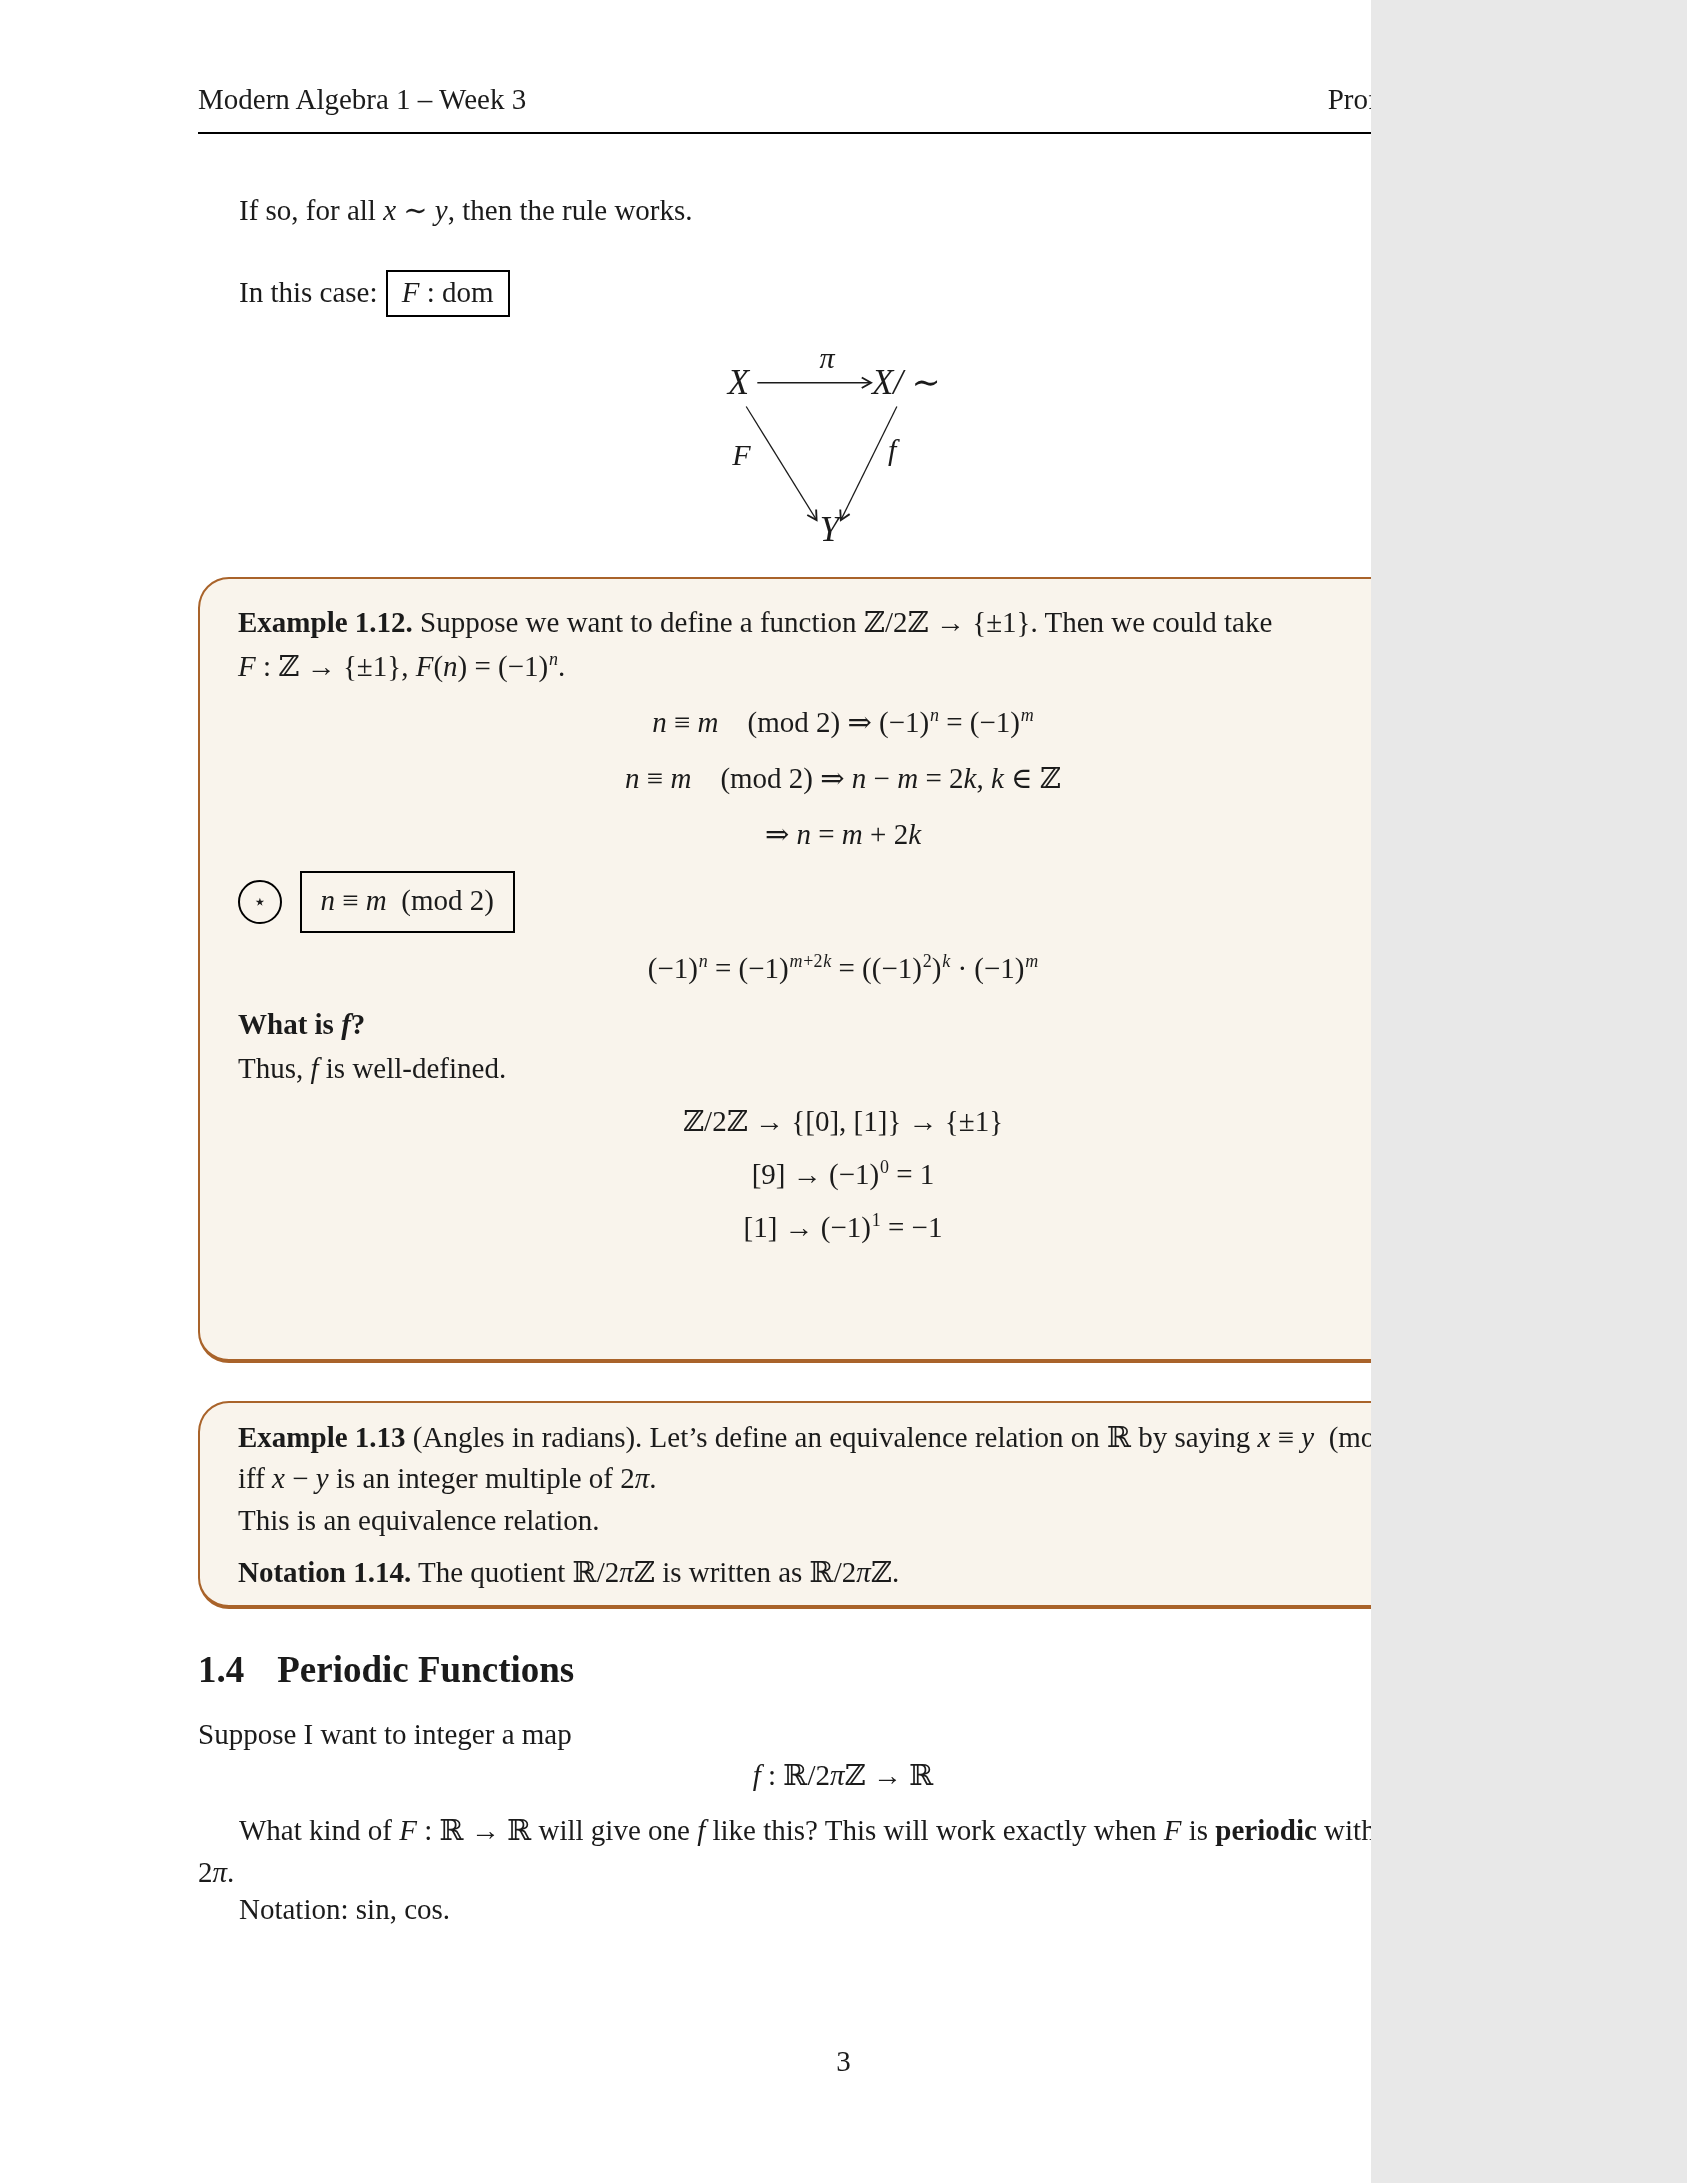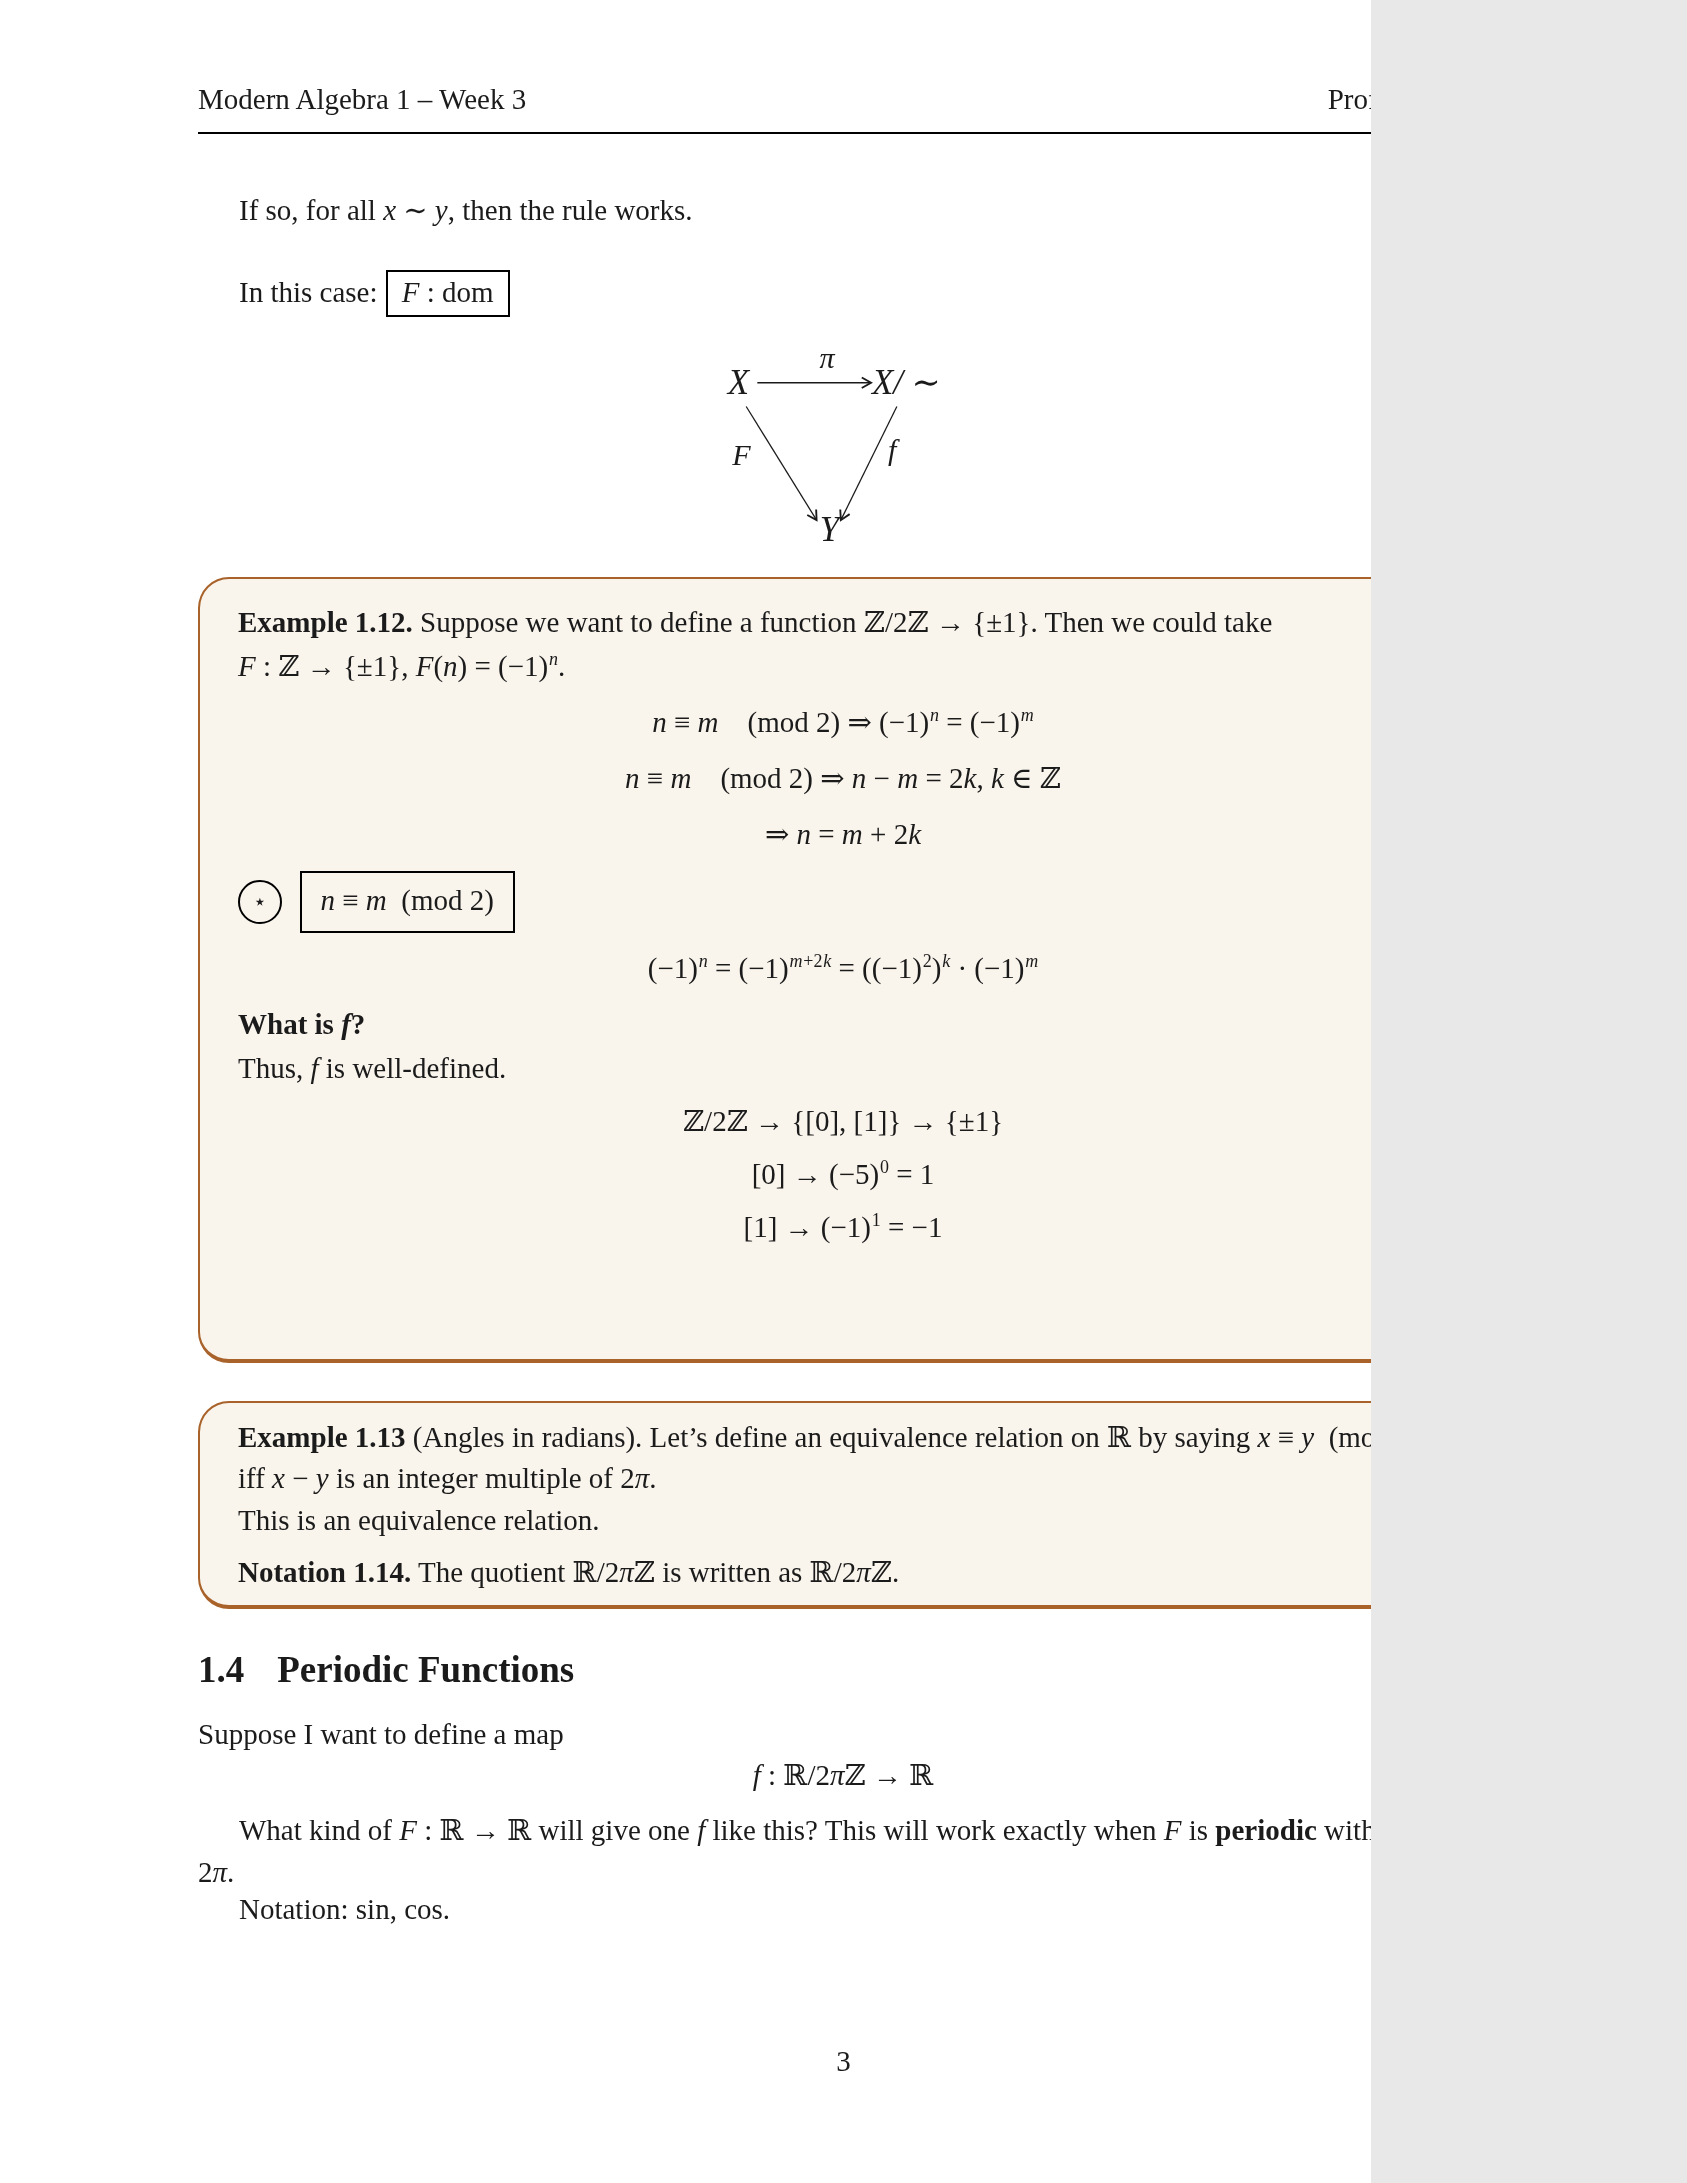--- a/index.html
+++ b/index.html
@@ -132,35 +132,35 @@
     <div class="star-line">
       <span class="star-circle">
           <span>⋆</span>
         </span>
       <span class="eq-box"><span class="tk-i">n</span><span class="tk-r"> ≡ </span><span class="tk-i">m</span><span class="tk-r"> (mod 2)</span></span>
     </div>
     <div class="disp"><span class="tk-r">(−1)</span><sup class="tk-sup">n</sup><span class="tk-r"> = (−1)</span><sup class="tk-sup">m</sup><sup class="tk-supr">+2</sup><sup class="tk-sup">k</sup><span class="tk-r"> = ((−1)</span><sup class="tk-supr">2</sup><span class="tk-r">)</span><sup class="tk-sup">k</sup><span class="tk-r"> · (−1)</span><sup class="tk-sup">m</sup></div>
     <div><span class="tk-b">What is </span><span class="tk-bi">f</span><span class="tk-b">?</span></div>
     <div><span class="tk-r">Thus, </span><span class="tk-i">f</span><span class="tk-r"> is well-defined.</span></div>
     <div class="disp-tight"><span class="tk-r">ℤ/2ℤ → {[0], [1]} → {±1}</span></div>
-    <div class="disp-tight"><span class="tk-r">[0] → (−5)</span><sup class="tk-supr">0</sup><span class="tk-r"> = 1</span></div>
+    <div class="disp-tight"><span class="tk-r">[9] → (−1)</span><sup class="tk-supr">0</sup><span class="tk-r"> = 1</span></div>
     <div class="disp-tight"><span class="tk-r">[1] → (−1)</span><sup class="tk-supr">1</sup><span class="tk-r"> = −1</span></div>
   </div>
 
   <div class="abs ex-box box-113">
     <div><span class="tk-b">Example 1.13</span><span class="tk-r"> (Angles in radians).</span><span class="tk-r"> Let’s define an equivalence relation on ℝ by saying </span><span class="tk-i">x</span><span class="tk-r"> ≡ </span><span class="tk-i">y</span><span class="tk-r"> (mod 2</span><span class="tk-i">π</span><span class="tk-r">) iff </span><span class="tk-i">x</span><span class="tk-r"> − </span><span class="tk-i">y</span><span class="tk-r"> is an integer multiple of 2</span><span class="tk-i">π</span><span class="tk-r">.</span></div>
     <div><span class="tk-r">This is an equivalence relation.</span></div>
     <div class="notation-para"><span class="tk-b">Notation 1.14.</span><span class="tk-r"> The quotient ℝ/2</span><span class="tk-i">π</span><span class="tk-r">ℤ is written as ℝ/2</span><span class="tk-i">π</span><span class="tk-r">ℤ.</span></div>
   </div>
 
   <div class="abs sec">
     <span class="sec-num">1.4</span><span>Periodic Functions</span>
   </div>
 
-  <div class="abs col" style="top:1718px;"><span class="tk-r">Suppose I want to define a map</span></div>
+  <div class="abs col" style="top:1718px;"><span class="tk-r">Suppose I want to integer a map</span></div>
 
   <div class="abs eq-display" style="top:1758px;"><span class="tk-i">f</span><span class="tk-r"> : ℝ/2</span><span class="tk-i">π</span><span class="tk-r">ℤ → ℝ</span></div>
 
   <div class="abs col indent line-ht" style="top:1809px;"><span class="tk-r">What kind of </span><span class="tk-i">F</span><span class="tk-r"> : ℝ → ℝ will give one </span><span class="tk-i">f</span><span class="tk-r"> like this? This will work exactly when </span><span class="tk-i">F</span><span class="tk-r"> is </span><span class="tk-b">periodic</span><span class="tk-r"> with period 2</span><span class="tk-i">π</span><span class="tk-r">.</span></div>
 
   <div class="abs col indent" style="top:1893px;"><span class="tk-r">Notation: sin, cos.</span></div>
 
   <div class="abs footer">3</div>
 
 </div>

